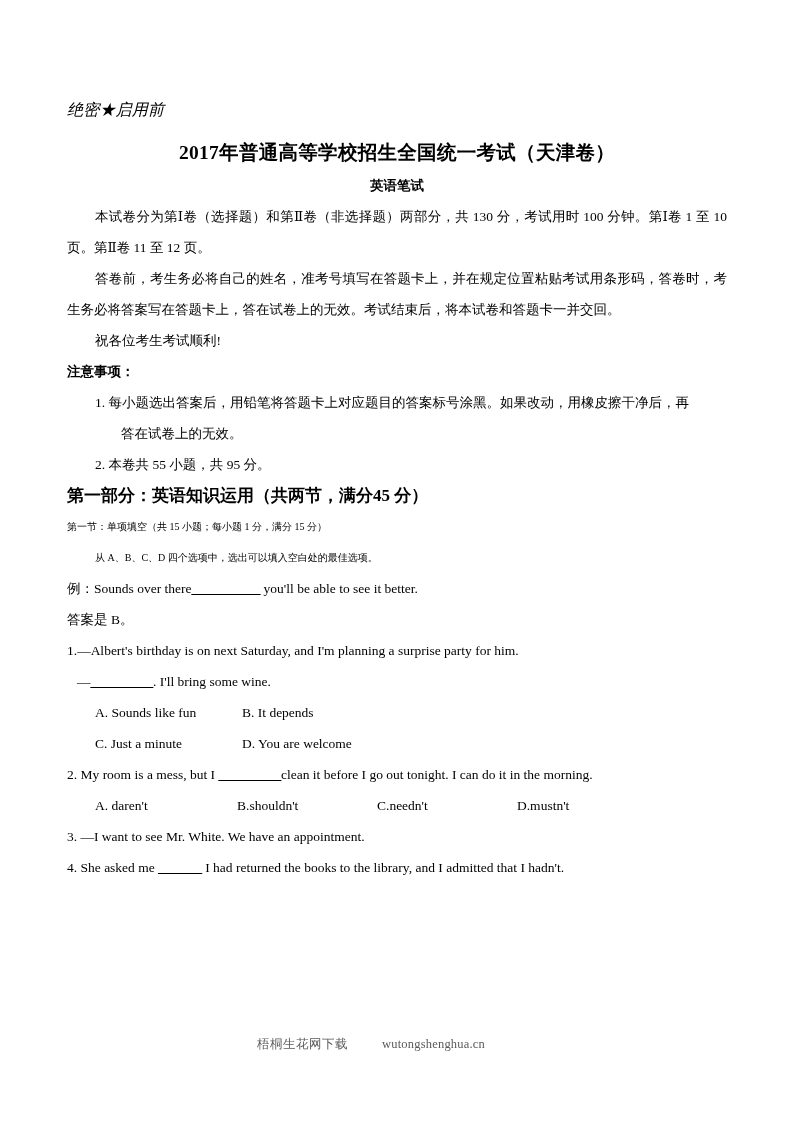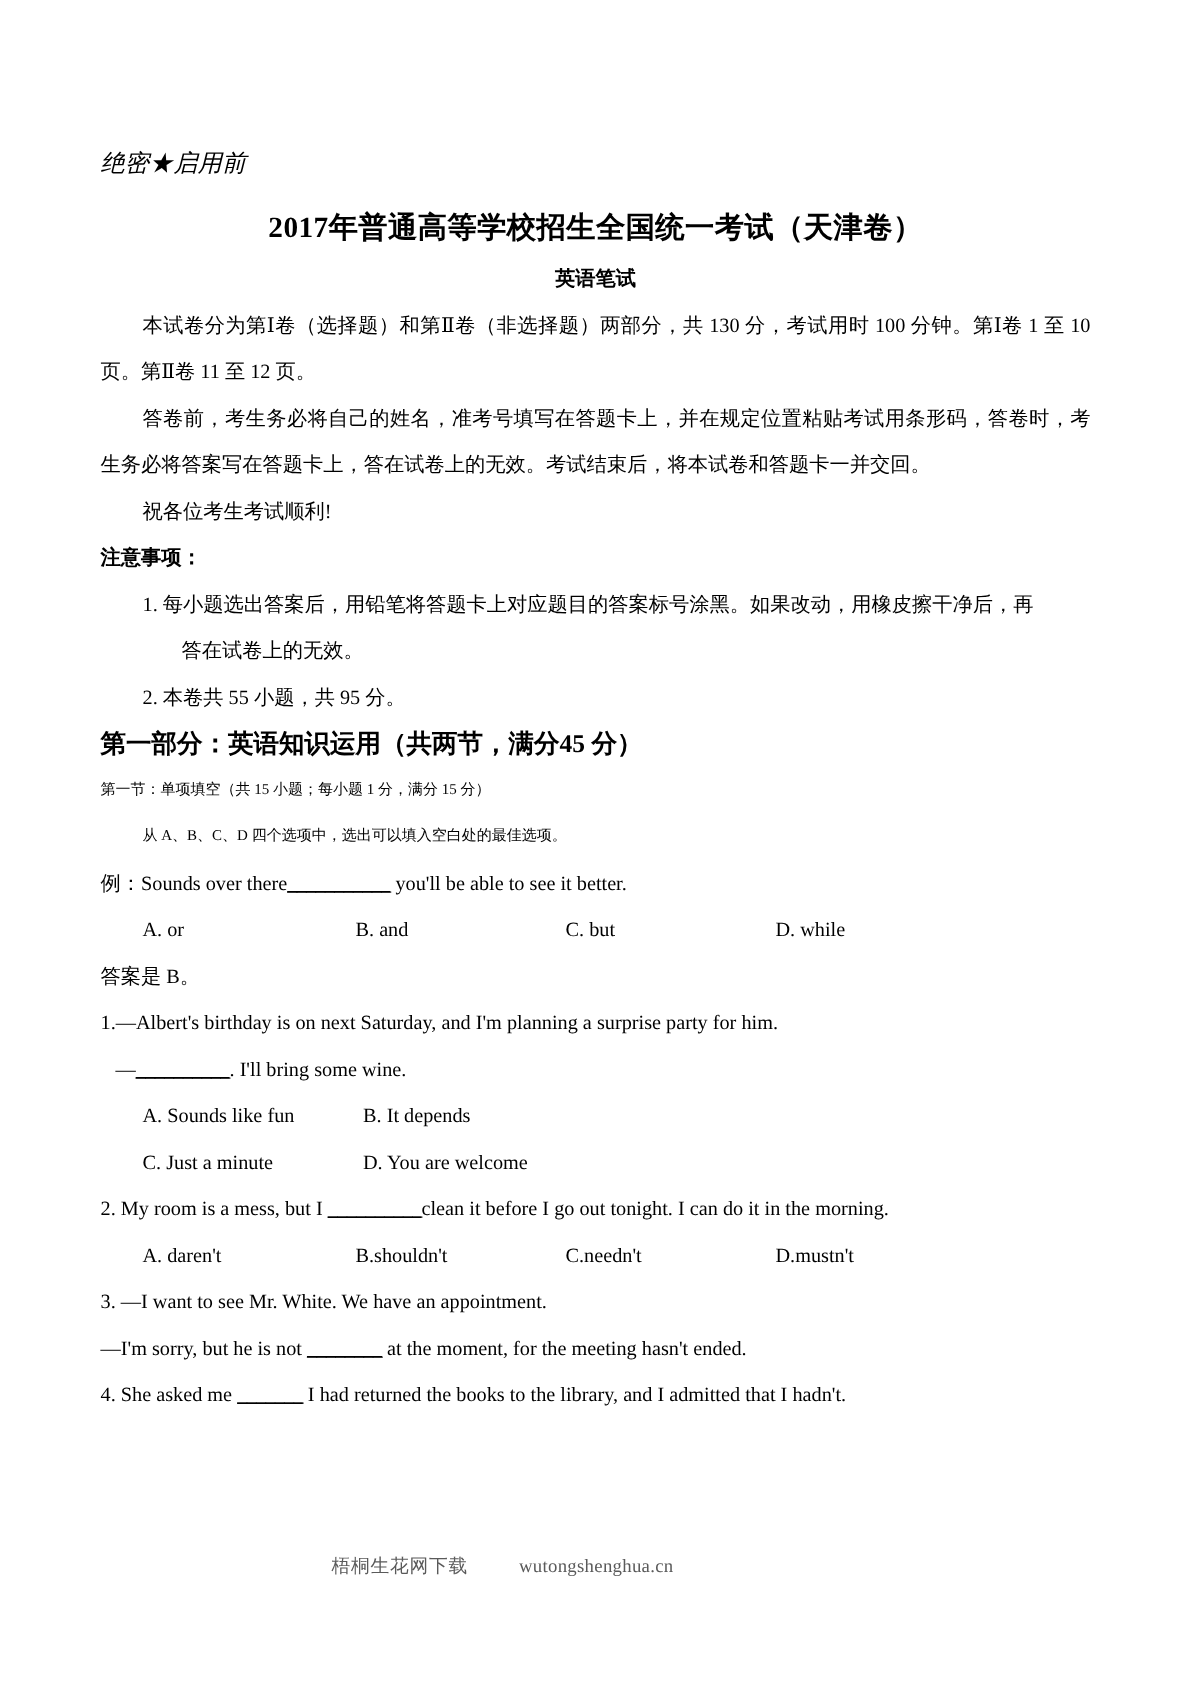--- a/index.html
+++ b/index.html
@@ -139,20 +139,21 @@
 
   
   .footer {
     position: absolute;
     left: 0;
     top: 1036px;
     width: 670px;
     text-align: center;
     font-size: 12.5px;
     color: #5a5a5a;
+    padding-left: 36px;
   }
   .footer .fcn { letter-spacing: 0.5px; }
   .footer .gap { display: inline-block; width: 34px; }
   .footer .furl { letter-spacing: 0.2px; }
 </style>
 </head>
 <body>
 
 <div class="page">
   <div class="content">
@@ -178,26 +179,20 @@
     </div>
 
     <div class="part-head">第一部分：英语知识运用（共两节，满分45 分）</div>
     <div class="sec-head">第一节：单项填空（共 15 小题；每小题 1 分，满分 15 分）</div>
     <div class="sec-head indent2">从 A、B、C、D 四个选项中，选出可以填入空白处的最佳选项。</div>
 
     <div class="q-stem">
       <span>例：</span><span>Sounds over there</span><span class="blank-u">___________</span> <span>you'll be able to see it better.</span>
     </div>
 
-    <div class="opt-row">
-      <span class="opt opt-c1">A. or</span>
-      <span class="opt opt-c2">B. and</span>
-      <span class="opt opt-c3">C. but</span>
-      <span class="opt opt-c4">D. while</span>
-    </div>
 
     <div class="line">答案是 B。</div>
 
     <div class="q-stem">1.—Albert's birthday is on next Saturday, and I'm planning a surprise party for him.</div>
     <div class="q-stem indent1">
       <span>—</span><span class="blank-u">__________</span><span>. I'll bring some wine.</span>
     </div>
     <div class="opt-row two">
       <span class="opt opt-c1">A. Sounds like fun</span>
       <span class="opt opt-c2">B. It depends</span>
@@ -211,23 +206,20 @@
       <span>2. My room is a mess, but I </span><span class="blank-u">__________</span><span>clean it before I go out tonight. I can do it in the morning.</span>
     </div>
     <div class="opt-row">
       <span class="opt opt-c1">A.  daren't</span>
       <span class="opt opt-c2">B.shouldn't</span>
       <span class="opt opt-c3">C.needn't</span>
       <span class="opt opt-c4">D.mustn't</span>
     </div>
 
     <div class="q-stem">3. —I want to see Mr. White. We have an appointment.</div>
-    <div class="q-stem">
-      <span>—I'm sorry, but he is not </span><span class="blank-u">________</span><span> at the moment, for the meeting hasn't ended.</span>
-    </div>
 
     <div class="q-stem">
       <span>4. She asked me </span><span class="blank-u">_______</span><span> I had returned the books to the library, and I admitted that I hadn't.</span>
     </div>
 
   </div>
 
   <div class="footer">
     <span class="fcn">梧桐生花网下载</span><span class="gap"></span><span class="furl">wutongshenghua.cn</span>
   </div>

